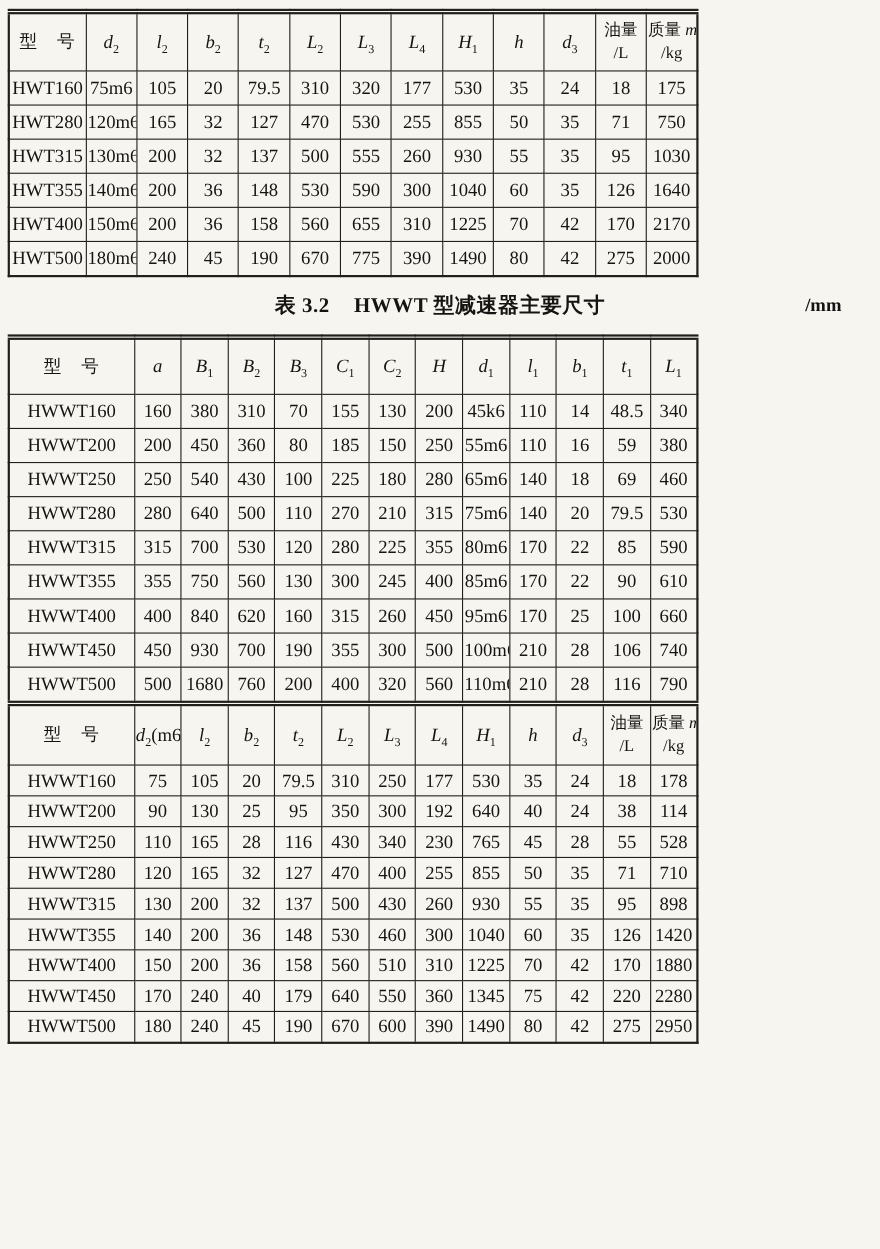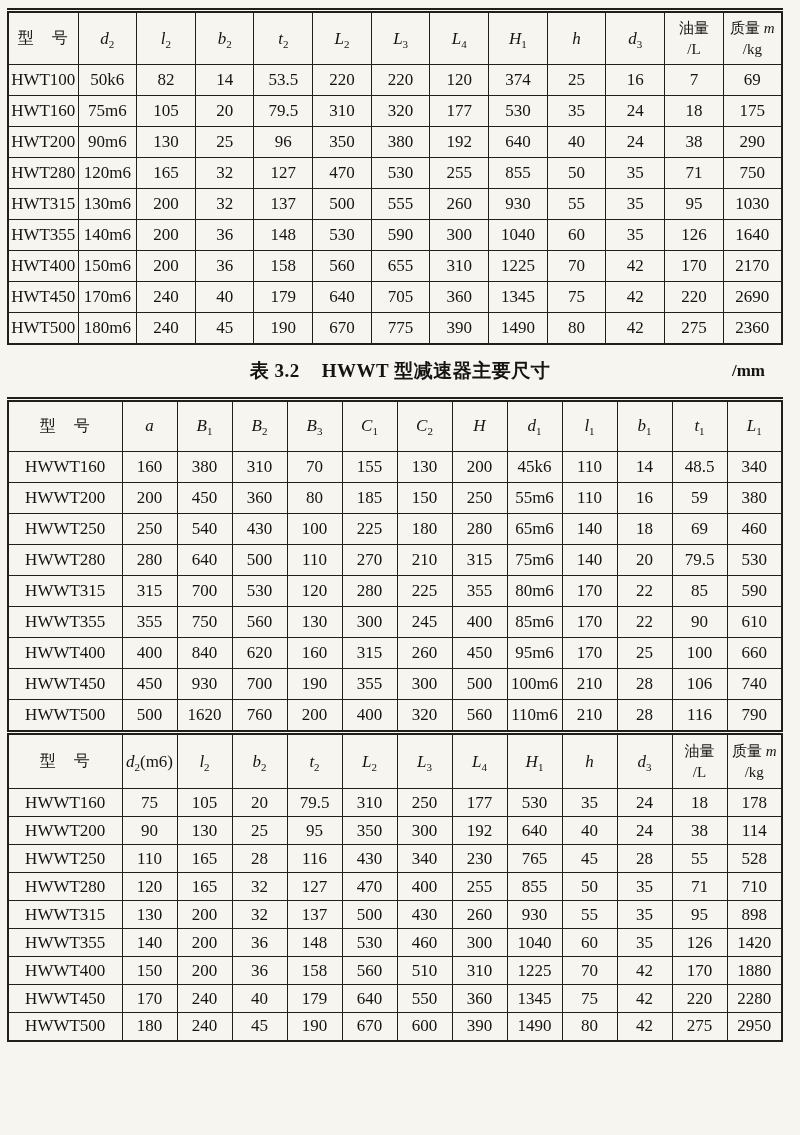--- a/index.html
+++ b/index.html
@@ -8,21 +8,21 @@
     background: #f6f5f0;
     overflow: hidden;
     font-family: "Liberation Serif", serif;
     color: #151412;
   }
   .page { padding: 8px 7px 0 7px; }
 
   table {
     border-collapse: collapse;
     table-layout: fixed;
-    width: 776px;
+    width: 628px;
     background: transparent;
   }
   th, td {
     border: 1px solid #211f1c;
     text-align: center;
     vertical-align: middle;
     padding: 0 1px;
     font-size: 17px;
     font-weight: normal;
     overflow: hidden;
@@ -104,63 +104,33 @@
             <span>/L</span>
           </th>
           <th class="twoline">
             <span>质量 <i>m</i></span>
             <span>/kg</span>
           </th>
         </tr>
       </thead>
       <tbody>
         <tr>
-          <td>HWT100</td>
-          <td>50k6</td>
-          <td>82</td>
-          <td>14</td>
-          <td>53.5</td>
-          <td>220</td>
-          <td>220</td>
-          <td>120</td>
-          <td>374</td>
-          <td>25</td>
-          <td>16</td>
-          <td>7</td>
-          <td>69</td>
-        </tr>
-        <tr>
           <td>HWT160</td>
           <td>75m6</td>
           <td>105</td>
           <td>20</td>
           <td>79.5</td>
           <td>310</td>
           <td>320</td>
           <td>177</td>
           <td>530</td>
           <td>35</td>
           <td>24</td>
           <td>18</td>
           <td>175</td>
-        </tr>
-        <tr>
-          <td>HWT200</td>
-          <td>90m6</td>
-          <td>130</td>
-          <td>25</td>
-          <td>96</td>
-          <td>350</td>
-          <td>380</td>
-          <td>192</td>
-          <td>640</td>
-          <td>40</td>
-          <td>24</td>
-          <td>38</td>
-          <td>290</td>
         </tr>
         <tr>
           <td>HWT280</td>
           <td>120m6</td>
           <td>165</td>
           <td>32</td>
           <td>127</td>
           <td>470</td>
           <td>530</td>
           <td>255</td>
@@ -207,50 +177,35 @@
           <td>36</td>
           <td>158</td>
           <td>560</td>
           <td>655</td>
           <td>310</td>
           <td>1225</td>
           <td>70</td>
           <td>42</td>
           <td>170</td>
           <td>2170</td>
-        </tr>
-        <tr>
-          <td>HWT450</td>
-          <td>170m6</td>
-          <td>240</td>
-          <td>40</td>
-          <td>179</td>
-          <td>640</td>
-          <td>705</td>
-          <td>360</td>
-          <td>1345</td>
-          <td>75</td>
-          <td>42</td>
-          <td>220</td>
-          <td>2690</td>
         </tr>
         <tr>
           <td>HWT500</td>
           <td>180m6</td>
           <td>240</td>
           <td>45</td>
           <td>190</td>
           <td>670</td>
           <td>775</td>
           <td>390</td>
           <td>1490</td>
           <td>80</td>
           <td>42</td>
           <td>275</td>
-          <td>2360</td>
+          <td>2000</td>
         </tr>
       </tbody>
     </table>
 
   <div class="caption-row">
     <div class="caption">
       <span class="cap-prefix">表 3.2</span><span>HWWT 型减速器主要尺寸</span>
     </div>
     <span class="unit-label">/mm</span>
   </div>
@@ -390,21 +345,21 @@
           <td>500</td>
           <td>100m6</td>
           <td>210</td>
           <td>28</td>
           <td>106</td>
           <td>740</td>
         </tr>
         <tr>
           <td>HWWT500</td>
           <td>500</td>
-          <td>1620</td>
+          <td>1680</td>
           <td>760</td>
           <td>200</td>
           <td>400</td>
           <td>320</td>
           <td>560</td>
           <td>110m6</td>
           <td>210</td>
           <td>28</td>
           <td>116</td>
           <td>790</td>

